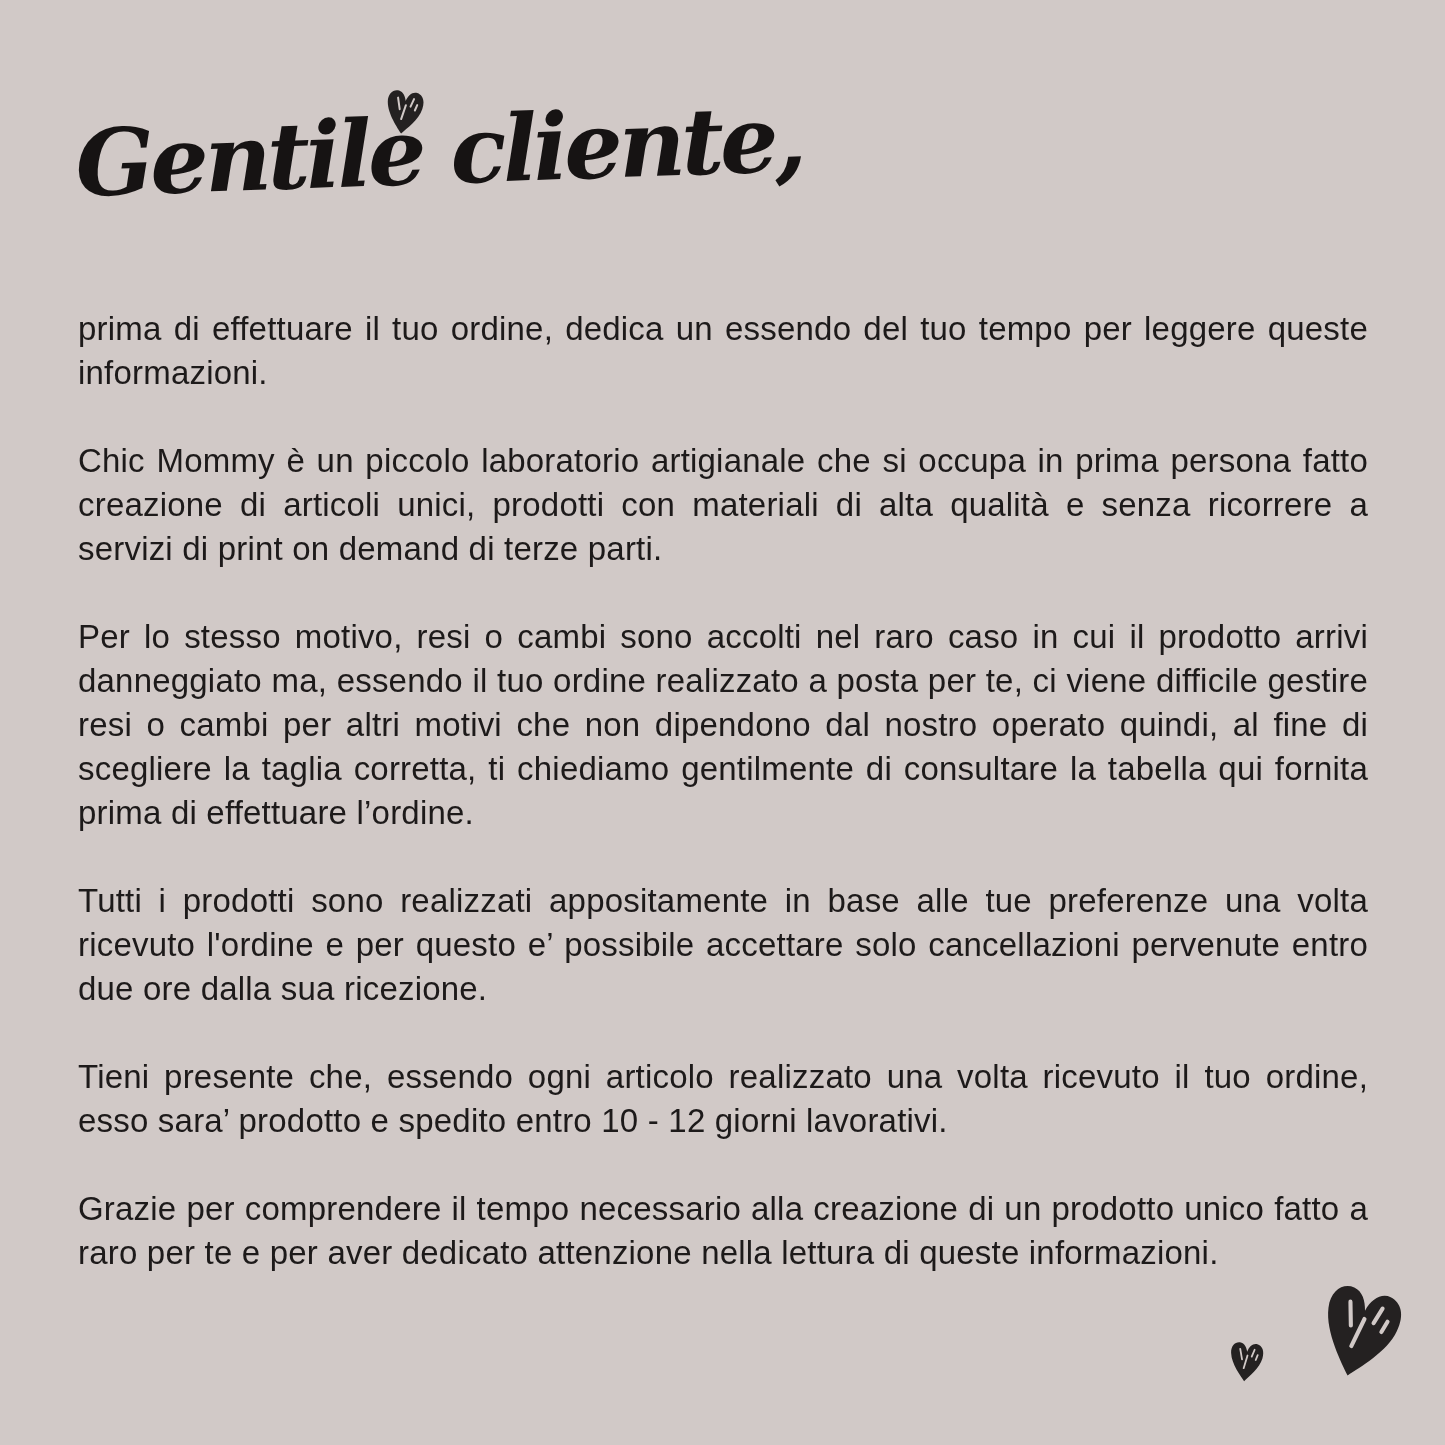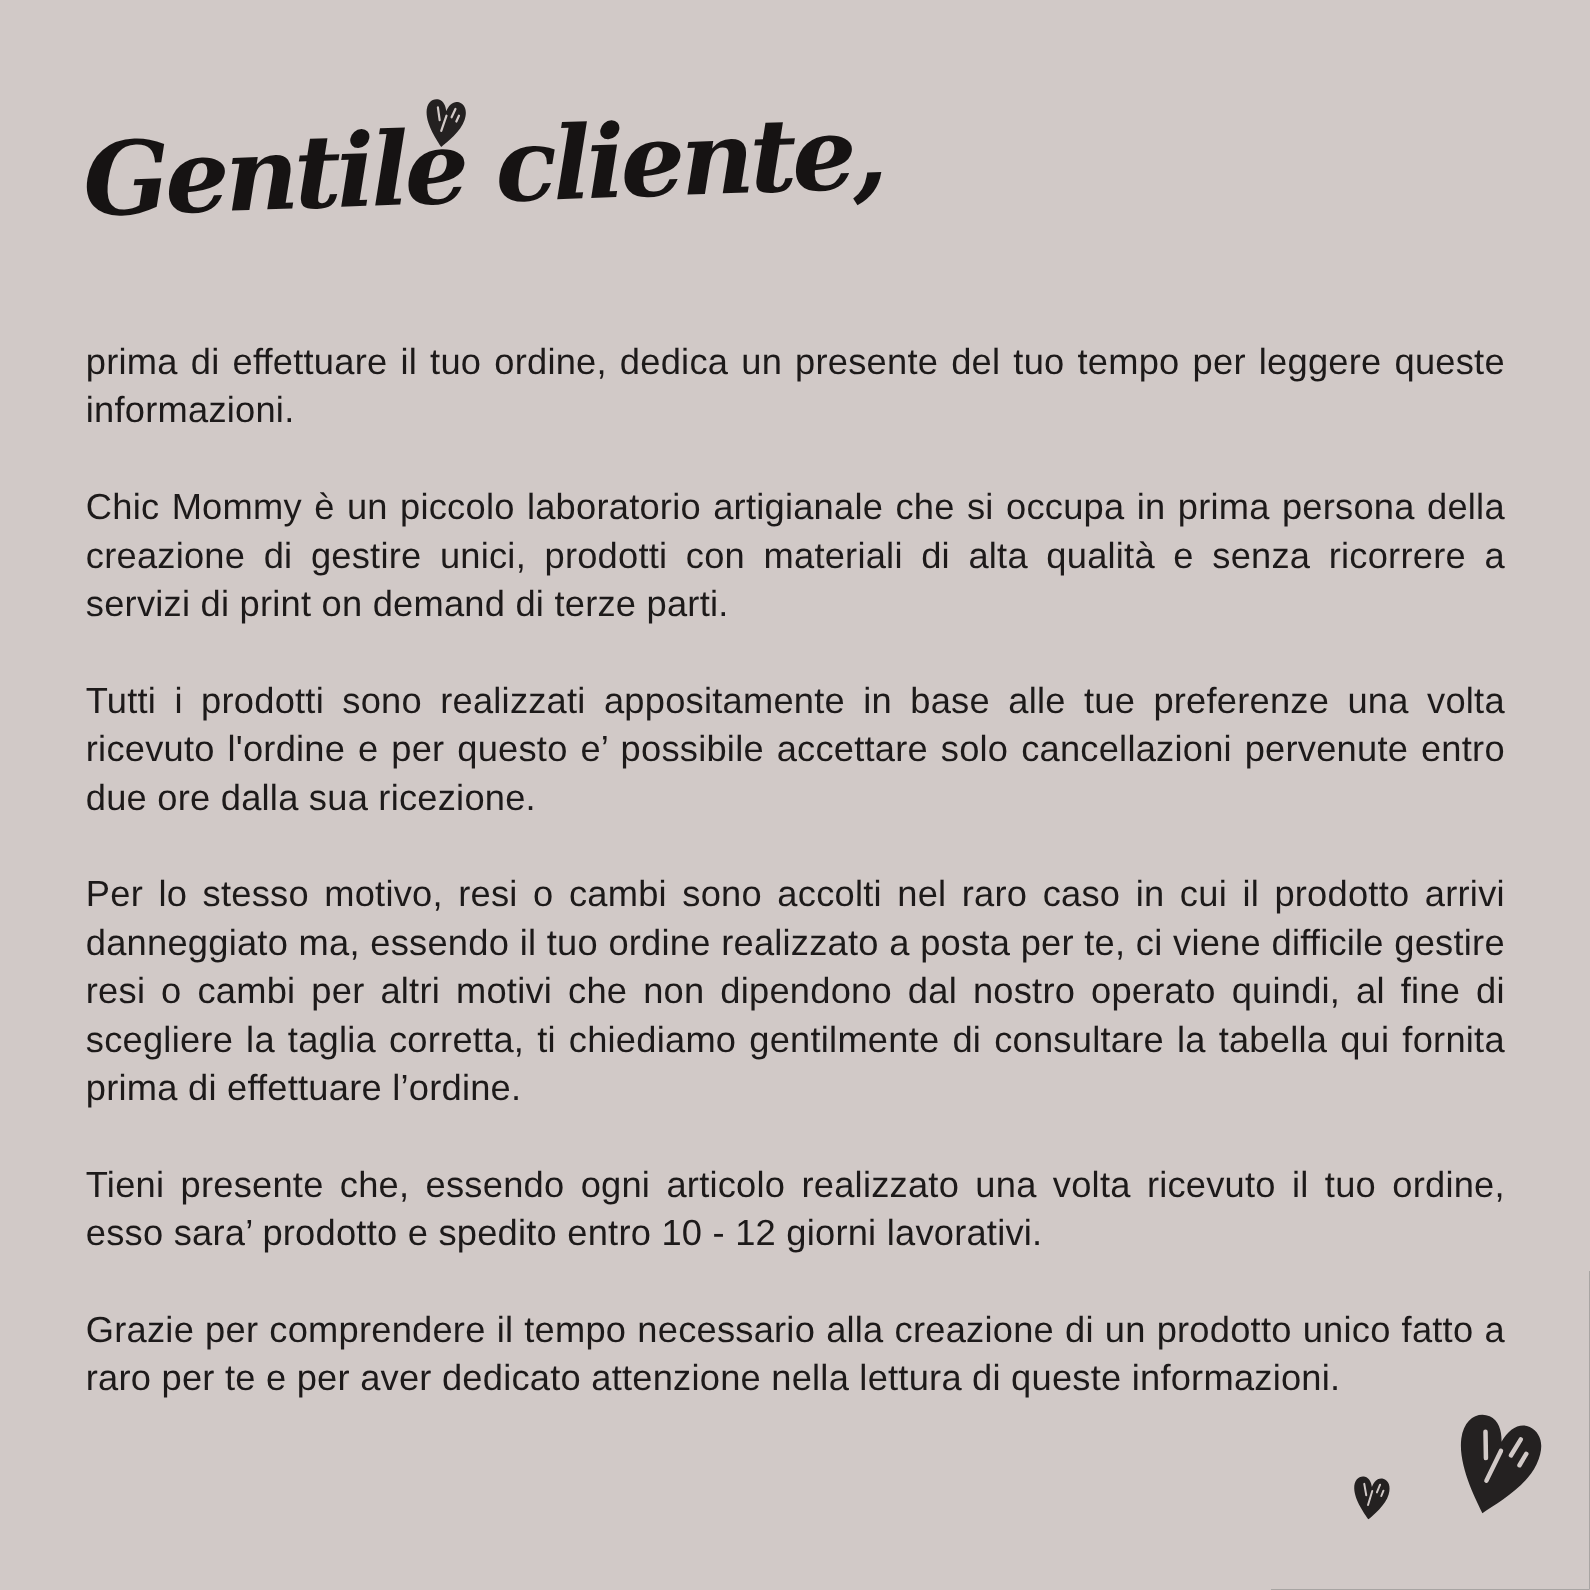--- a/index.html
+++ b/index.html
@@ -84,24 +84,24 @@
   <div class="content">
 
     <div class="title-row">
       <h1 class="title">Gentile cliente,</h1>
       <svg class="title-heart" viewBox="0 0 100 120">
         <use href="#heartGroup" transform="rotate(8 50 60)"></use>
       </svg>
     </div>
 
     <div class="body-text">
-      <p>prima di effettuare il tuo ordine, dedica un presente del tuo tempo per leggere queste informazioni.</p>
-      <p>Chic Mommy è un piccolo laboratorio artigianale che si occupa in prima persona della creazione di gestire unici, prodotti con materiali di alta qualità e senza ricorrere a servizi di print on demand di terze parti.</p>
+      <p>prima di effettuare il tuo ordine, dedica un essendo del tuo tempo per leggere queste informazioni.</p>
+      <p>Chic Mommy è un piccolo laboratorio artigianale che si occupa in prima persona fatto creazione di articoli unici, prodotti con materiali di alta qualità e senza ricorrere a servizi di print on demand di terze parti.</p>
+      <p>Per lo stesso motivo, resi o cambi sono accolti nel raro caso in cui il prodotto arrivi danneggiato ma, essendo il tuo ordine realizzato a posta per te, ci viene difficile gestire resi o cambi per altri motivi che non dipendono dal nostro operato quindi, al fine di scegliere la taglia corretta, ti chiediamo gentilmente di consultare la tabella qui fornita prima di effettuare l’ordine.</p>
       <p>Tutti i prodotti sono realizzati appositamente in base alle tue preferenze una volta ricevuto l'ordine e per questo e’ possibile accettare solo cancellazioni pervenute entro due ore dalla sua ricezione.</p>
-      <p>Per lo stesso motivo, resi o cambi sono accolti nel raro caso in cui il prodotto arrivi danneggiato ma, essendo il tuo ordine realizzato a posta per te, ci viene difficile gestire resi o cambi per altri motivi che non dipendono dal nostro operato quindi, al fine di scegliere la taglia corretta, ti chiediamo gentilmente di consultare la tabella qui fornita prima di effettuare l’ordine.</p>
       <p>Tieni presente che, essendo ogni articolo realizzato una volta ricevuto il tuo ordine, esso sara’ prodotto e spedito entro 10 - 12 giorni lavorativi.</p>
       <p>Grazie per comprendere il tempo necessario alla creazione di un prodotto unico fatto a raro per te e per aver dedicato attenzione nella lettura di queste informazioni.</p>
     </div>
 
   </div>
 
   <svg class="bottom-hearts" viewBox="0 0 205 132">
     <g>
       <use href="#heartGroup" transform="translate(10,62) rotate(6 18 22) scale(0.36)"></use>
     </g>

